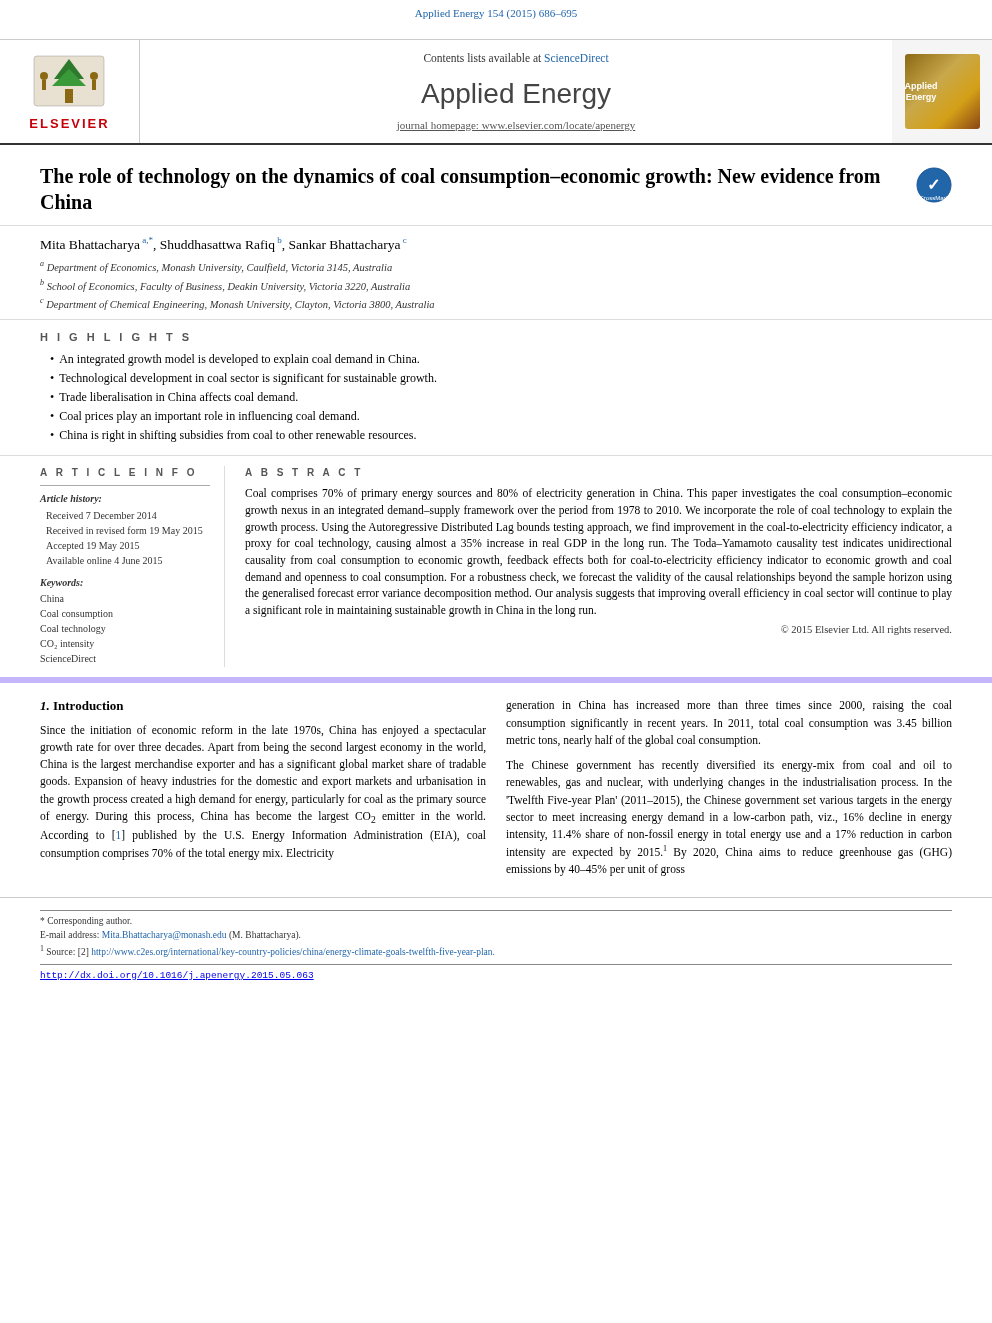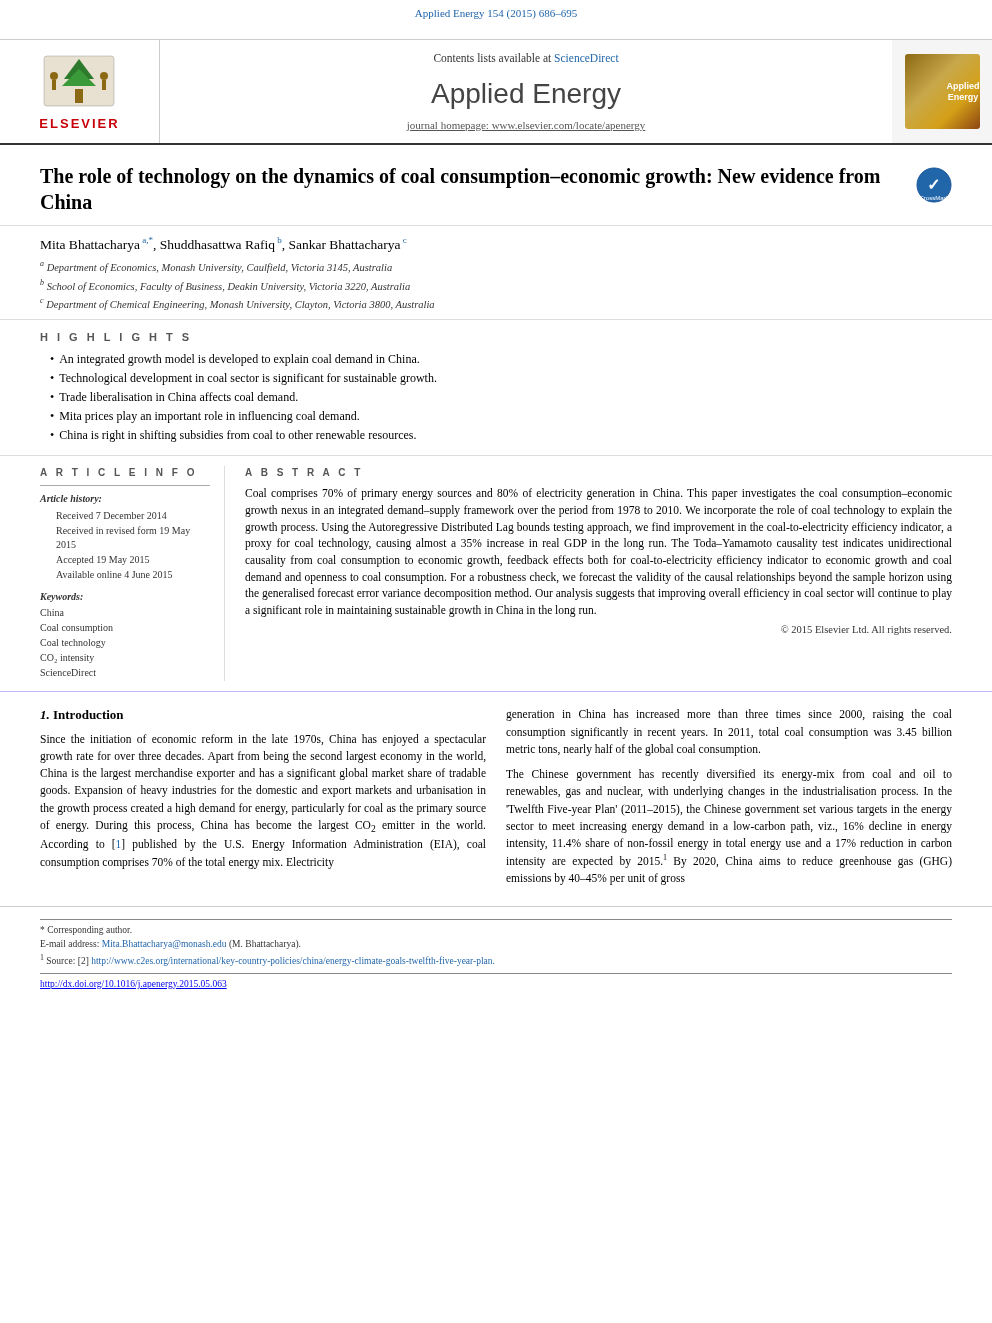--- a/index.html
+++ b/index.html
@@ -23,21 +23,21 @@
     }
 
     
     .header-area {
       display: flex;
       align-items: stretch;
       border-bottom: 2px solid #333;
       padding: 0;
     }
     .header-logo-left {
-      width: 160px;
+      width: 140px;
       min-height: 100px;
       border-right: 1px solid #ccc;
       display: flex;
       align-items: center;
       justify-content: center;
       flex-direction: column;
       padding: 8px;
     }
     .elsevier-logo {
       display: flex;
@@ -91,21 +91,21 @@
       align-items: center;
       justify-content: center;
       background: #f5f5f5;
       padding: 6px;
     }
     .applied-energy-badge {
       width: 75px;
       height: 75px;
       background: linear-gradient(135deg, #8B6914 0%, #c8a84b 40%, #d4a017 70%, #8B4513 100%);
       display: flex;
-      align-items: flex-end;
+      align-items: flex-start;
       justify-content: center;
       flex-direction: column;
       color: #fff;
       font-size: 8px;
       font-weight: bold;
       font-family: Arial, sans-serif;
       text-align: center;
       border-radius: 3px;
     }
 
@@ -172,21 +172,21 @@
       color: #000;
       display: flex;
       align-items: flex-start;
       gap: 5px;
     }
     .bullet { flex-shrink: 0; }
 
     
     .info-abstract-row {
       display: flex;
-      border-bottom: 1px solid #c4b5fd;
+      border-bottom: 6px solid #c4b5fd;
       padding: 10px 40px;
       gap: 20px;
     }
     .article-info-col {
       width: 185px;
       flex-shrink: 0;
       border-right: 1px solid #ddd;
       padding-right: 14px;
     }
     .info-section-label {
@@ -205,21 +205,21 @@
     .info-sub-label {
       font-size: 10px;
       font-style: italic;
       font-weight: bold;
       color: #333;
       margin-bottom: 3px;
     }
     .info-date {
       font-size: 10px;
       color: #333;
-      margin: 1px 16px;
+      margin: 1px 6px;
     }
     .keywords-label {
       font-size: 10px;
       font-style: italic;
       font-weight: bold;
       color: #333;
       margin-top: 8px;
       margin-bottom: 2px;
     }
     .keyword {
@@ -295,20 +295,21 @@
     }
     .footnote-line a { color: #2266aa; text-decoration: none; }
     .footer-divider {
       border: none;
       border-top: 1px solid #888;
       margin: 4px 0;
     }
     .doi-line {
       font-size: 9.5px;
       color: #2266aa;
+      font-family: Liberation Mono, monospace;
     }
     .copyright-line {
       font-size: 9.5px;
       color: #333;
     }
   </style>
 </head>
 <body>
 
 <div class="top-bar">
@@ -387,21 +388,21 @@
   <div class="highlight-item">
     <span class="bullet">•</span>
     <span>Technological development in coal sector is significant for sustainable growth.</span>
   </div>
   <div class="highlight-item">
     <span class="bullet">•</span>
     <span>Trade liberalisation in China affects coal demand.</span>
   </div>
   <div class="highlight-item">
     <span class="bullet">•</span>
-    <span>Mita prices play an important role in influencing coal demand.</span>
+    <span>Coal prices play an important role in influencing coal demand.</span>
   </div>
   <div class="highlight-item">
     <span class="bullet">•</span>
     <span>China is right in shifting subsidies from coal to other renewable resources.</span>
   </div>
 </div>
 
 <div class="info-abstract-row">
 
   <div class="article-info-col">

